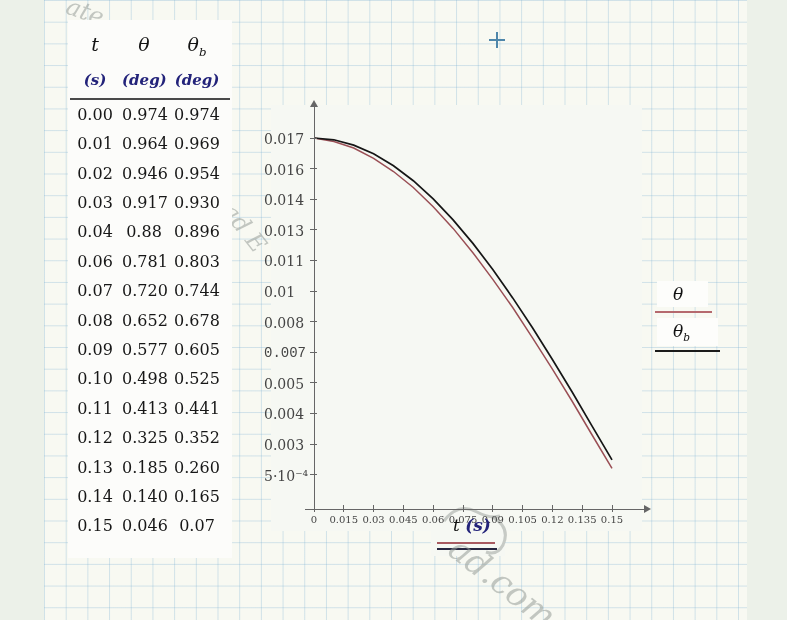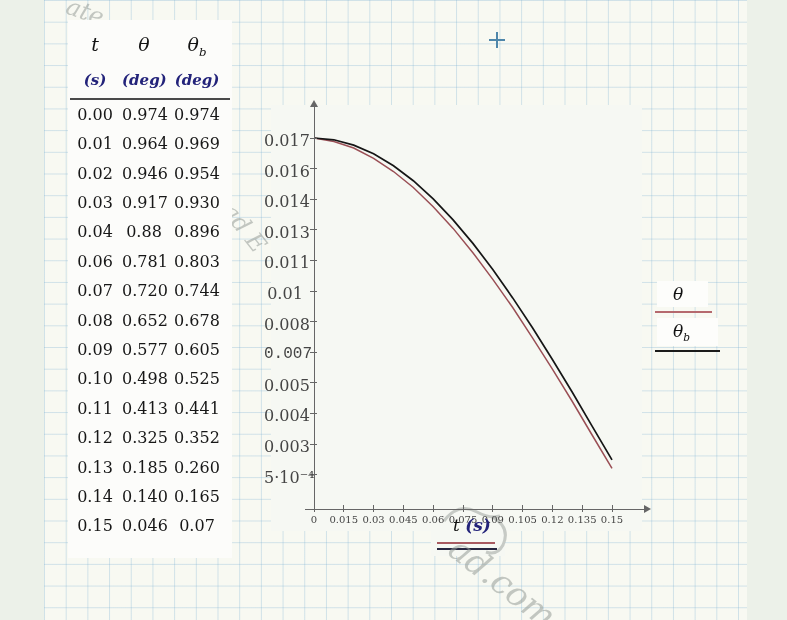--- a/index.html
+++ b/index.html
@@ -18,21 +18,21 @@
   sub.small{font-size:0.62em;}
   .plot-box{position:absolute;left:271px;top:105px;width:371px;height:426px;background:#f6f8f3;z-index:1;}
   .xlabel-box{position:absolute;left:431px;top:512px;width:74px;height:44px;background:#f6f8f3;z-index:1;}
   svg.overlay{position:absolute;left:0;top:0;z-index:2;pointer-events:none;}
   .anno{position:absolute;left:0;top:0;width:787px;height:620px;z-index:3;pointer-events:none;}
   .axis{position:absolute;background:#666;}
   .arrow-up{position:absolute;width:0;height:0;border-left:4px solid transparent;border-right:4px solid transparent;border-bottom:7px solid #666;}
   .arrow-right{position:absolute;width:0;height:0;border-top:4px solid transparent;border-bottom:4px solid transparent;border-left:7px solid #666;}
   .ytick{position:absolute;width:7px;height:1px;background:#666;}
   .xtick{position:absolute;width:1px;height:7px;background:#666;}
-  .ylab{position:absolute;width:42px;text-align:center;font-size:16px;color:#454545;}
+  .ylab{position:absolute;width:42px;text-align:left;font-size:14px;color:#454545;}
   .xlab{position:absolute;width:44px;text-align:center;font-size:10px;color:#454545;}
   .axis-title{position:absolute;left:453px;top:515px;width:70px;text-align:left;font-size:17px;color:#111;z-index:4;}
   .axis-title .var{font-style:italic;}
   .axis-title .unit{font-style:italic;font-weight:bold;color:#23237a;}
   .trace-sample{position:absolute;height:2px;z-index:4;}
   .legend-box{position:absolute;background:#fdfdfb;z-index:3;}
   .legend-label{font-style:italic;font-size:17px;color:#121212;padding-left:16px;line-height:26px;display:block;}
   .legend-line{position:absolute;height:2px;z-index:3;}
   .wm{position:absolute;font-family:"DejaVu Serif","Liberation Serif",serif;font-style:italic;
       color:rgba(150,156,152,0.55);transform-origin:left top;z-index:6;pointer-events:none;white-space:pre;}

